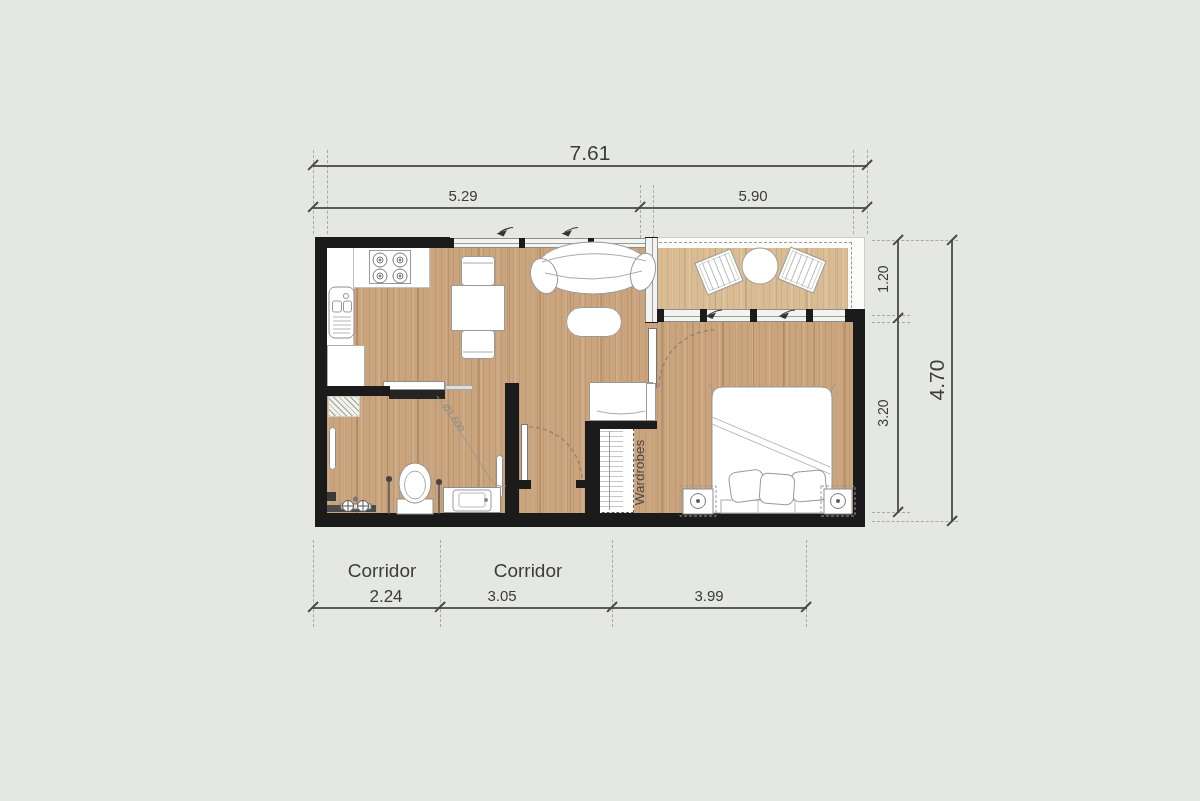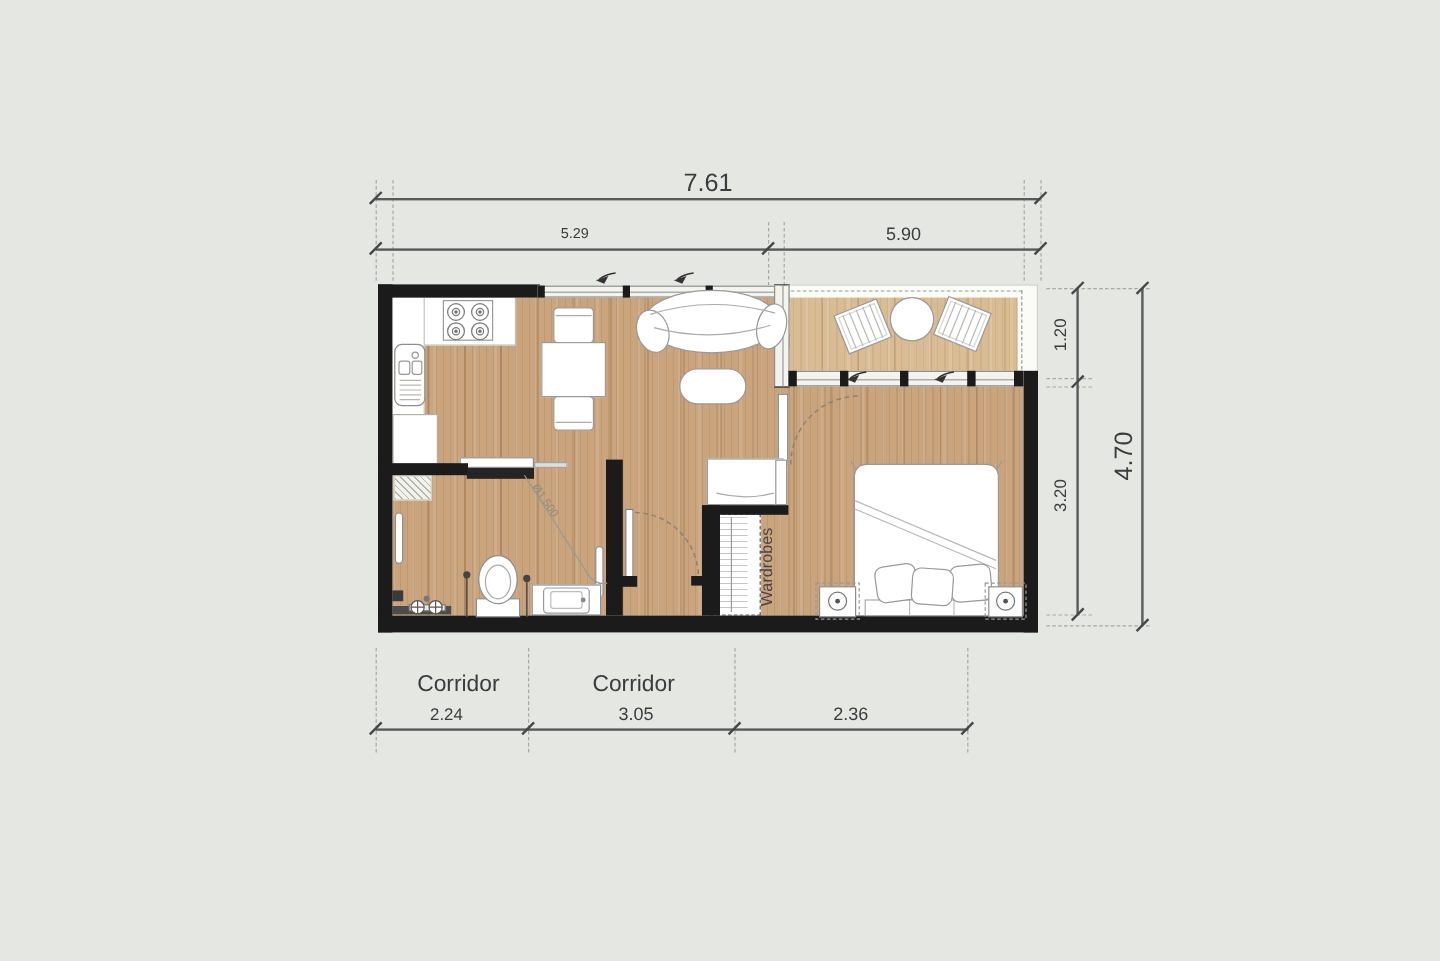--- a/index.html
+++ b/index.html
@@ -69,28 +69,28 @@
   <div class="a tick" style="left:945px;top:239px"></div>
   <div class="a tick" style="left:945px;top:520px"></div>
 
   <div class="a dimline" style="left:313px;top:607px;width:494px;height:1.5px"></div>
   <div class="a tick" style="left:306px;top:606px"></div>
   <div class="a tick" style="left:433px;top:606px"></div>
   <div class="a tick" style="left:605px;top:606px"></div>
   <div class="a tick" style="left:799px;top:606px"></div>
 
   <div class="a lbl" style="left:540px;top:141px;width:100px;font-size:21px">7.61</div>
-  <div class="a lbl" style="left:429px;top:188px;width:100px;font-size:12px">5.29</div>
+  <div class="a lbl" style="left:413px;top:188px;width:100px;font-size:15px">5.29</div>
   <div class="a lbl" style="left:703px;top:188px;width:100px;font-size:15px">5.90</div>
   <div class="a lbl rot" style="left:844px;top:271px;width:80px;height:16px;font-size:14px">1.20</div>
   <div class="a lbl rot" style="left:844px;top:405px;width:80px;height:16px;font-size:14px">3.20</div>
   <div class="a lbl rot" style="left:886px;top:369px;width:100px;height:22px;font-size:21px">4.70</div>
-  <div class="a lbl" style="left:322px;top:588px;width:100px;font-size:14px">2.24</div>
-  <div class="a lbl" style="left:480px;top:588px;width:100px;font-size:15px">3.05</div>
-  <div class="a lbl" style="left:659px;top:588px;width:100px;font-size:15px">2.36</div>
+  <div class="a lbl" style="left:336px;top:588px;width:100px;font-size:17px">2.24</div>
+  <div class="a lbl" style="left:452px;top:588px;width:100px;font-size:15px">3.05</div>
+  <div class="a lbl" style="left:659px;top:588px;width:100px;font-size:15px">3.99</div>
   <div class="a lbl" style="left:322px;top:561px;width:120px;font-size:19px">Corridor</div>
   <div class="a lbl" style="left:468px;top:561px;width:120px;font-size:19px">Corridor</div>
 
   <div class="a wood" style="left:327px;top:248px;width:526px;height:265px"></div>
 
   <div class="a" style="left:655px;top:237px;width:210px;height:75px;background:#fbfbf8;border:1px solid #cfcfc8"></div>
   <div class="a twood" style="left:655px;top:248px;width:193px;height:64px"></div>
   <div class="a" style="left:659px;top:242px;width:193px;height:66px;border-top:1.5px dashed #9a9a94;border-right:1.5px dashed #9a9a94"></div>
 
   <div class="a" style="left:327px;top:248px;width:103px;height:40px;background:#fff;border-right:1px solid #c2c2bc;border-bottom:1px solid #c2c2bc"></div>

